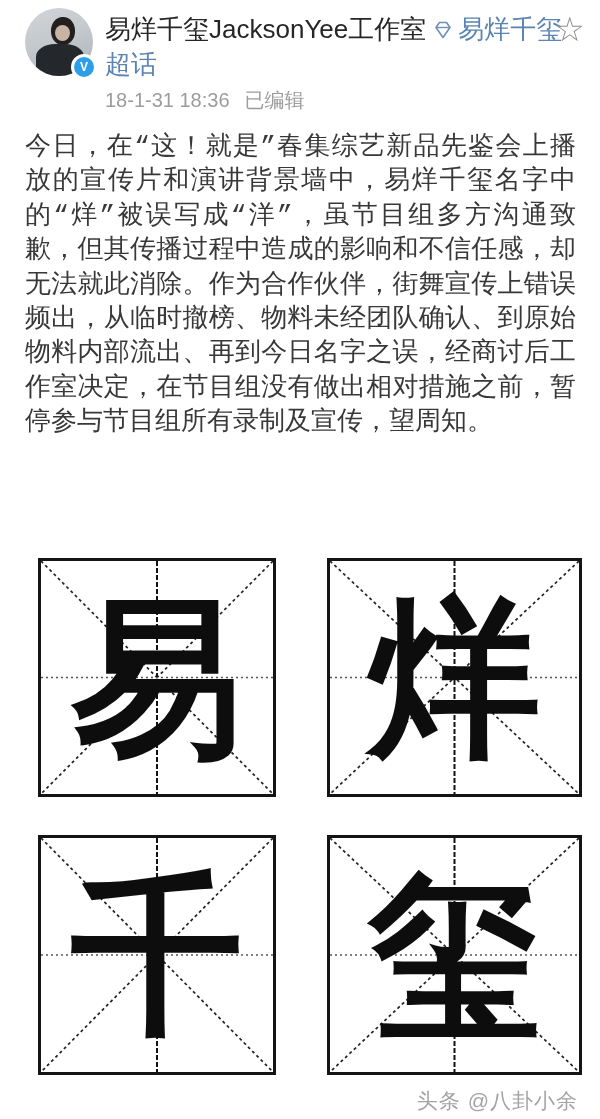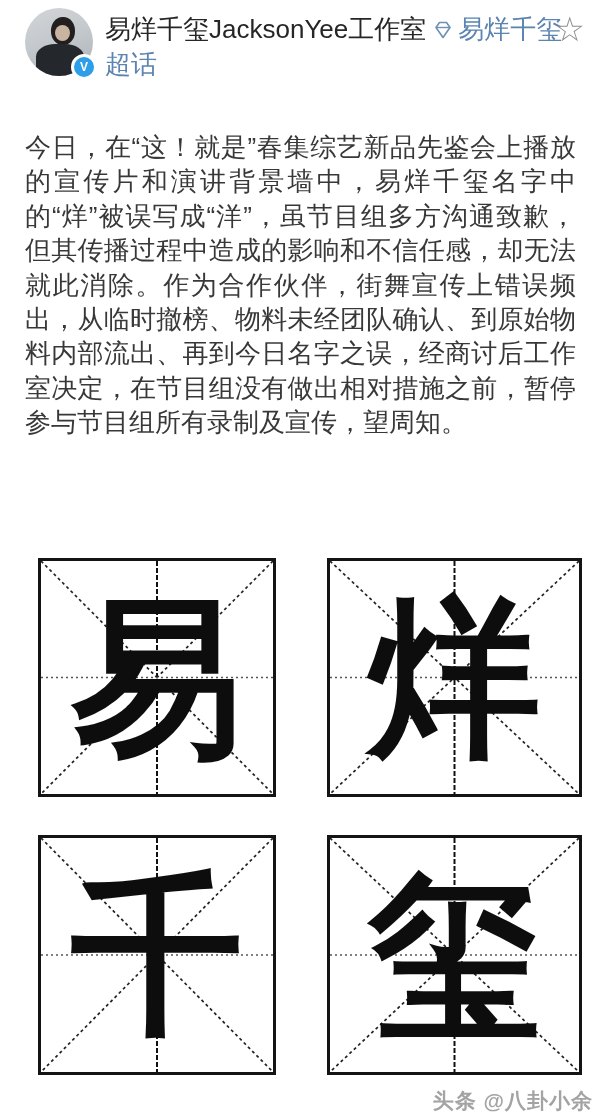--- a/index.html
+++ b/index.html
@@ -20,31 +20,31 @@
   .name-block{position:absolute;left:105px;top:12px;width:458px;font-size:26px;line-height:35px;}
   .author{color:#262626;cursor:pointer;}
   .gem{display:inline-block;width:20px;height:18px;margin:0 5px 0 7px;vertical-align:-1px;}
   .supertopic{color:#5b84b2;cursor:pointer;}
   .star{position:absolute;right:15px;top:12px;font-size:34px;line-height:1;color:#8f8f8f;cursor:pointer;}
   .meta{position:absolute;left:105px;top:87px;font-size:20px;color:#9c9c9c;}
   .meta .edited{margin-left:15px;}
   
   .body-text{position:absolute;left:25px;top:130px;width:551px;
     font-size:26px;line-height:34.4px;color:#383838;text-align:justify;}
-  .body-text p{margin:0;}
+  .body-text p{margin:0;font-family:Liberation Mono, monospace;}
   
   .grids{position:absolute;left:38px;top:558px;display:grid;
     grid-template-columns:238px 255px;grid-template-rows:239px 240px;
     column-gap:51px;row-gap:38px;}
   .mizige{position:relative;border:3px solid #141414;background:#fff;box-sizing:border-box;}
   .guides{position:absolute;left:0;top:0;width:100%;height:100%;}
   .char{position:absolute;left:0;top:0;right:0;bottom:0;display:flex;align-items:center;justify-content:center;
     font-family:"DejaVu Serif","Liberation Serif",serif;font-weight:bold;font-size:172px;line-height:1;color:#0d0d0d;}
   
-  .watermark{position:absolute;right:7px;top:1087px;font-size:21px;font-weight:bold;
+  .watermark{position:absolute;right:22px;top:1087px;font-size:21px;font-weight:normal;
     color:#a3a3a3;letter-spacing:1px;}
 </style>
 </head>
 <body>
 
 <div class="page">
 
   <div class="avatar">
     <div class="avatar-photo">
       <div class="avatar-head"></div>
@@ -60,20 +60,23 @@
     <span class="author">易烊千玺JacksonYee工作室</span><span class="gem"><svg width="20" height="18" viewBox="0 0 20 18">
           <polygon points="3,6.5 6.5,1.5 13.5,1.5 17,6.5 10,16.5" fill="none" stroke="#6e90b3" stroke-width="1.6" stroke-linejoin="round"></polygon>
           <line x1="3" y1="6.5" x2="17" y2="6.5" stroke="#6e90b3" stroke-width="1.4"></line>
         </svg></span><span class="supertopic">易烊千玺超话</span>
   </div>
 
   <div class="star">
     <span>☆</span>
   </div>
 
+  <div class="meta">
+    <span>18-1-31 18:36</span><span class="edited">已编辑</span>
+  </div>
 
   <div class="body-text">
     <p>今日，在“这！就是”春集综艺新品先鉴会上播放的宣传片和演讲背景墙中，易烊千玺名字中的“烊”被误写成“洋”，虽节目组多方沟通致歉，但其传播过程中造成的影响和不信任感，却无法就此消除。作为合作伙伴，街舞宣传上错误频出，从临时撤榜、物料未经团队确认、到原始物料内部流出、再到今日名字之误，经商讨后工作室决定，在节目组没有做出相对措施之前，暂停参与节目组所有录制及宣传，望周知。</p>
   </div>
 
   <div class="grids">
 
     <div class="mizige">
       <svg class="guides" viewBox="0 0 100 100" preserveAspectRatio="none">
         <line x1="0" y1="0" x2="100" y2="100" stroke="#222" stroke-width="1.7" stroke-dasharray="3 3" vector-effect="non-scaling-stroke"></line>

